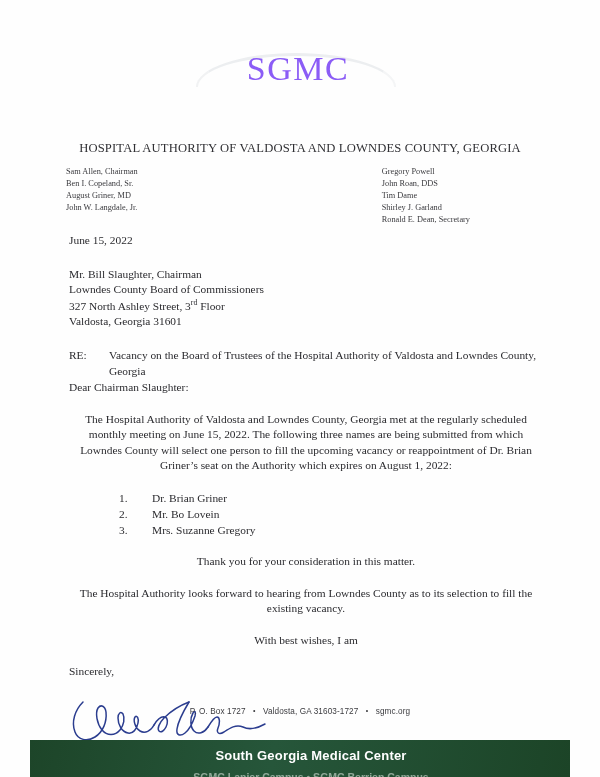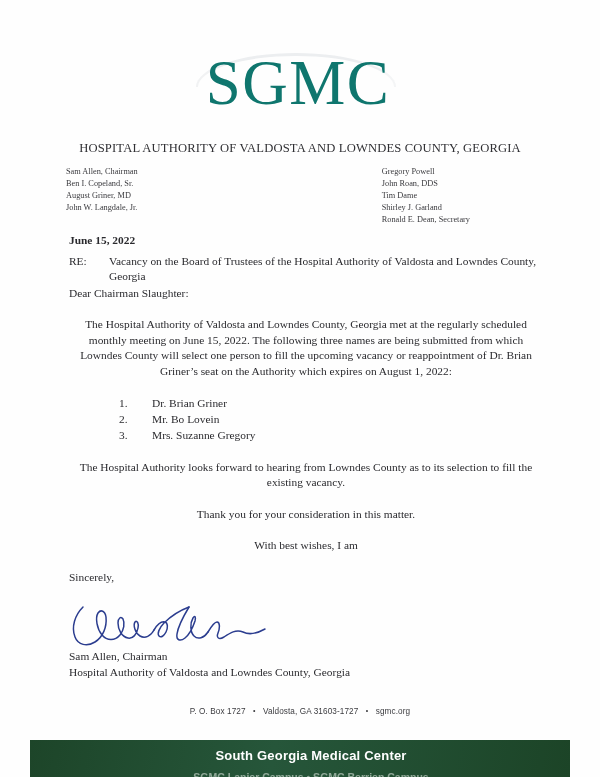--- a/index.html
+++ b/index.html
@@ -40,24 +40,24 @@
     border-top: 3px solid #eceef0;
     border-left: 2px solid #f1f2f3;
     border-right: 2px solid #f4f5f6;
     box-sizing: border-box;
     pointer-events: none;
   }
   .logo-text {
     position: relative;
     display: inline-block;
     font-family: "Liberation Serif", "DejaVu Serif", serif;
-    font-size: 63px;
+    font-size: 34px;
     letter-spacing: 1.5px;
     line-height: 1;
-    color: #0f766e;
+    color: #8b5cf6;
     padding-right: 4px;
   }
 
   .org-title {
     position: absolute;
     left: 0; right: 0;
     top: 141px;
     text-align: center;
     font-size: 12.6px;
     letter-spacing: 0.15px;
@@ -82,21 +82,21 @@
   
   .body {
     position: absolute;
     top: 233px;
     left: 69px;
     right: 57px;
     font-size: 11.4px;
     line-height: 1.36;
     color: #2a2a2e;
   }
-  .date-line { margin-bottom: 5px; font-weight: bold; }
+  .date-line { margin-bottom: 18px; }
   .addressee div { line-height: 1.36; }
   .addressee { margin-bottom: 19px; }
   sup { font-size: 0.68em; vertical-align: super; }
 
   .re-block {
     display: flex;
     margin-bottom: 1px;
   }
   .re-label { width: 40px; flex: none; }
   .re-text { flex: 1; }
@@ -200,20 +200,26 @@
       <div>Tim Dame</div>
       <div>Shirley J. Garland</div>
       <div>Ronald E. Dean, Secretary</div>
     </div>
   </div>
 
   <div class="body">
 
     <div class="date-line">June 15, 2022</div>
 
+    <div class="addressee">
+      <div>Mr. Bill Slaughter, Chairman</div>
+      <div>Lowndes County Board of Commissioners</div>
+      <div><span>327 North Ashley Street, 3</span><sup>rd</sup><span> Floor</span></div>
+      <div>Valdosta, Georgia  31601</div>
+    </div>
 
     <div class="re-block">
       <div class="re-label">RE:</div>
       <div class="re-text">Vacancy on the Board of Trustees of the Hospital Authority of Valdosta and Lowndes County, Georgia</div>
     </div>
 
     <div class="salutation">Dear Chairman Slaughter:</div>
 
     <p class="para">The Hospital Authority of Valdosta and Lowndes County, Georgia met at the regularly scheduled monthly meeting on June 15, 2022.  The following three names are being submitted from which Lowndes County will select one person to fill the upcoming vacancy or reappointment of Dr. Brian Griner’s seat on the Authority which expires on August 1, 2022:</p>
 
@@ -225,22 +231,22 @@
       <li>
         <span class="num">2.</span>
         <span>Mr. Bo Lovein</span>
       </li>
       <li>
         <span class="num">3.</span>
         <span>Mrs. Suzanne Gregory</span>
       </li>
     </ol>
 
+    <p class="para">Thank you for your consideration in this matter.</p>
     <p class="para">The Hospital Authority looks forward to hearing from Lowndes County as to its selection to fill the existing vacancy.</p>
-    <p class="para">Thank you for your consideration in this matter.</p>
     <p class="para closing">With best wishes, I am</p>
 
     <div class="sincerely">Sincerely,</div>
 
     <div class="sig-area">
       <svg width="210" height="52" viewBox="0 0 210 52" fill="none">
         <g stroke="#2b3d8f" stroke-width="1.5" fill="none" stroke-linecap="round" stroke-linejoin="round">
           <path d="M14 6 C6 14, 2 26, 6 36 C9 44, 18 46, 26 41 C34 36, 38 26, 37 16 C36 10, 32 8, 29 12 C26 17, 28 28, 33 34 C38 40, 46 40, 51 34 C55 29, 56 22, 54 18 C52 15, 49 17, 49 22 C49 29, 53 36, 59 37 C64 38, 68 33, 69 27 C70 22, 68 19, 66 21 C64 24, 66 32, 71 35 C76 38, 82 35, 85 29"></path>
           <path d="M85 29 C88 24, 92 20, 96 21 C99 22, 99 27, 97 31 C95 35, 92 37, 90 35 C88 33, 90 27, 95 22 C102 15, 112 9, 120 6"></path>
           <path d="M120 6 C114 16, 109 26, 108 33 C107 39, 111 41, 116 37 C121 33, 124 26, 126 20 C127 16, 126 14, 124 17 C121 22, 121 31, 125 35 C129 39, 135 37, 139 31"></path>

